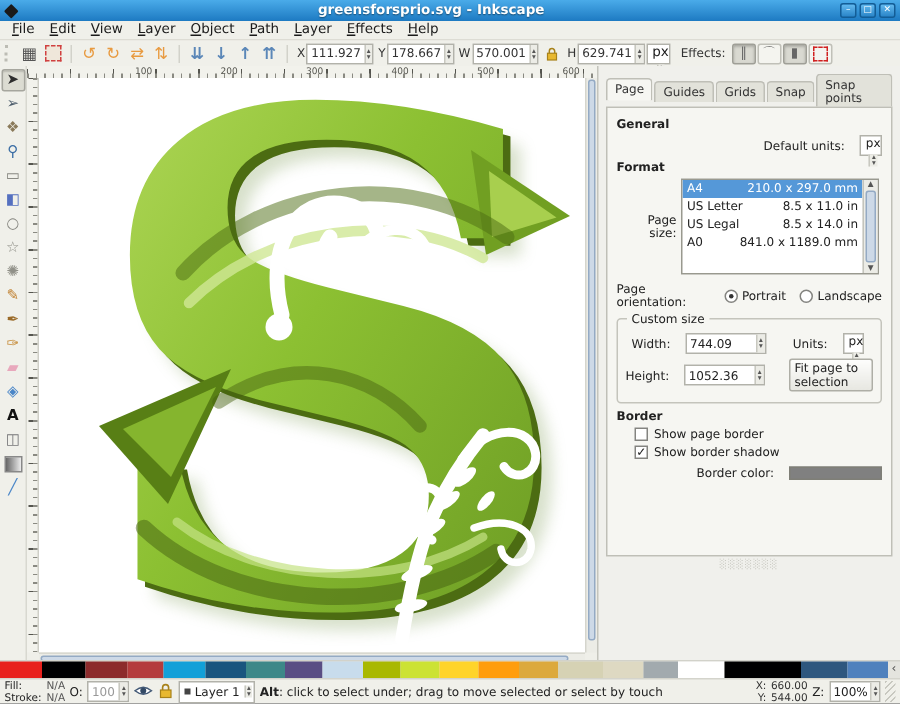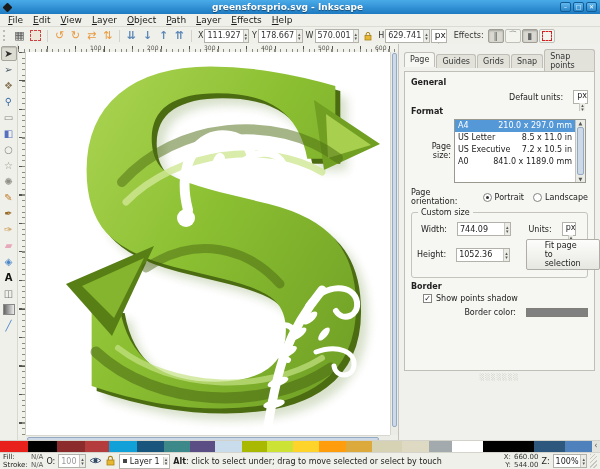--- a/index.html
+++ b/index.html
@@ -100,21 +100,21 @@
   .ps-row{display:flex;justify-content:space-between;padding:1px 3px 0;font-size:8px;height:12px;box-sizing:border-box;}
   .ps-row.sel{background:#5598d8;color:#fff;}
   .ps-scroll{width:9px;background:#ececE6;border-left:1px solid #c4c4bc;display:flex;flex-direction:column;
     align-items:center;justify-content:space-between;font-size:5px;color:#555;}
   .ps-sthumb{width:7px;flex:1;margin:1px 0;background:#cdd9e7;border:1px solid #94aac4;border-radius:2px;box-sizing:border-box;}
   .radio{width:9px;height:9px;border:1px solid #848480;border-radius:50%;background:#fff;display:inline-block;box-sizing:border-box;}
   .radio.on::after{content:"";display:block;width:3px;height:3px;background:#333;border-radius:50%;margin:2px;}
   .fieldset{border:1px solid #c4c4bc;border-radius:3px;margin:6px 0 4px;padding:6px 5px 4px;position:relative;}
   .legend{position:absolute;top:-5px;left:6px;background:#f6f6f2;padding:0 3px;font-size:8px;}
   .flab{width:30px;text-align:right;}
-  .btn{border:1px solid #aeaea6;background:linear-gradient(#fdfdfc,#e7e7e1);border-radius:2px;padding:1px 18px;font-size:8px;}
+  .btn{border:1px solid #aeaea6;background:linear-gradient(#fdfdfc,#e7e7e1);border-radius:2px;padding:1px 3px;font-size:8px;}
   .cb-row{display:flex;align-items:center;gap:4px;margin:3px 0 3px 12px;}
   .cb{width:9px;height:9px;border:1px solid #848480;background:#fff;display:inline-flex;align-items:center;
     justify-content:center;font-size:8px;color:#222;box-sizing:border-box;}
   .cb.on::before{content:"✓";}
   .bcswatch{width:62px;height:9px;border:1px solid #7f7f77;box-sizing:border-box;}
   .dock-rest{height:46px;display:flex;align-items:flex-start;justify-content:center;color:#c2c2ba;font-size:6px;letter-spacing:1px;padding-top:2px;}
 
   
   .palette-row{position:absolute;left:0;right:0;bottom:17px;height:11px;display:flex;background:#e4e4de;border-top:1px solid #d2d2ca;}
   .sw{height:100%;}
@@ -350,22 +350,22 @@
           <div class="psrows" id="pagesize-list">
               <div class="ps-row sel">
                 <span>A4</span>
                 <span>210.0 x 297.0 mm</span>
               </div>
               <div class="ps-row">
                 <span>US Letter</span>
                 <span>8.5 x 11.0 in</span>
               </div>
               <div class="ps-row">
-                <span>US Executive</span>
-                <span>7.2 x 10.5 in</span>
+                <span>US Legal</span>
+                <span>8.5 x 14.0 in</span>
               </div>
               <div class="ps-row">
                 <span>A0</span>
                 <span>841.0 x 1189.0 mm</span>
               </div>
             </div>
           <div class="ps-scroll">
               <span>▲</span>
               <span class="ps-sthumb"></span>
               <span>▼</span>
@@ -409,22 +409,26 @@
                 <i class="up"></i>
                 <i class="dn"></i>
               </span>
           </span>
           <span class="btn" style="margin-left:6px">Fit page to selection</span>
         </div>
       </div>
       <div class="sect">Border</div>
       <div id="border-checks">
           <div class="cb-row">
+            <span class="cb"></span>
+            <span>Show page border</span>
+          </div>
+          <div class="cb-row">
             <span class="cb on"></span>
-            <span>Show points shadow</span>
+            <span>Show border shadow</span>
           </div>
         </div>
       <div class="drow rt" style="margin-top:5px;">
         <span>Border color:</span>
         <span class="bcswatch" style="background: rgb(128, 128, 128);"></span>
       </div>
     </div>
     <div class="dock-rest">░░░░░░░</div>
   </div>
 

